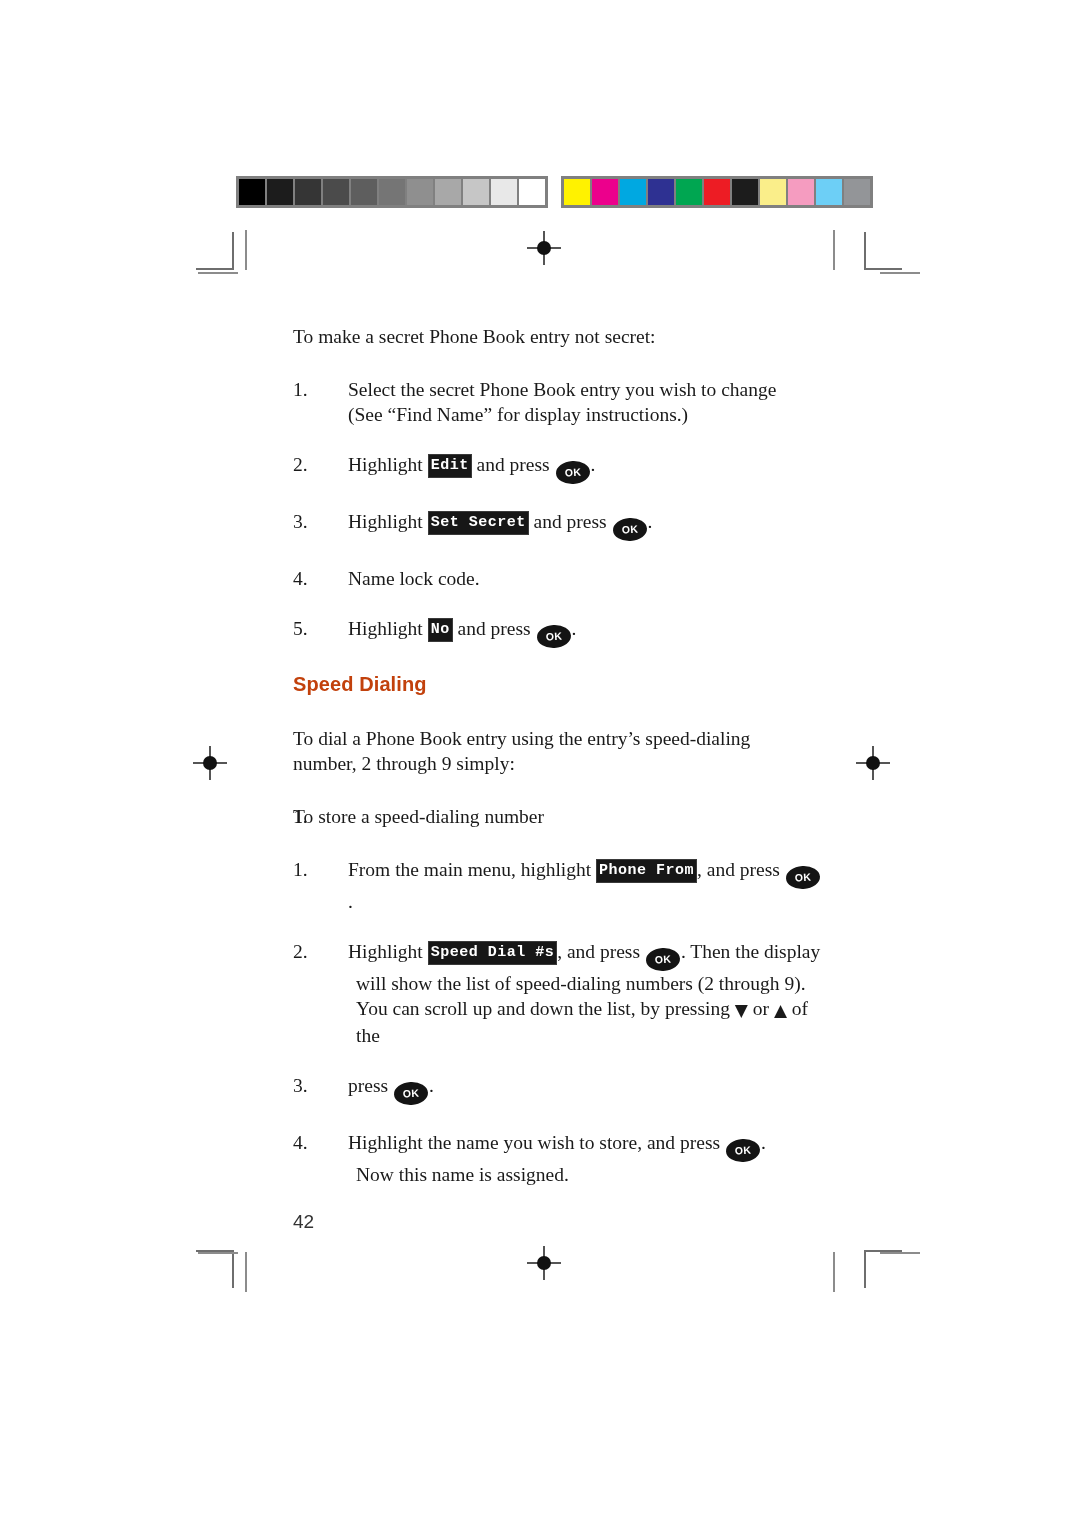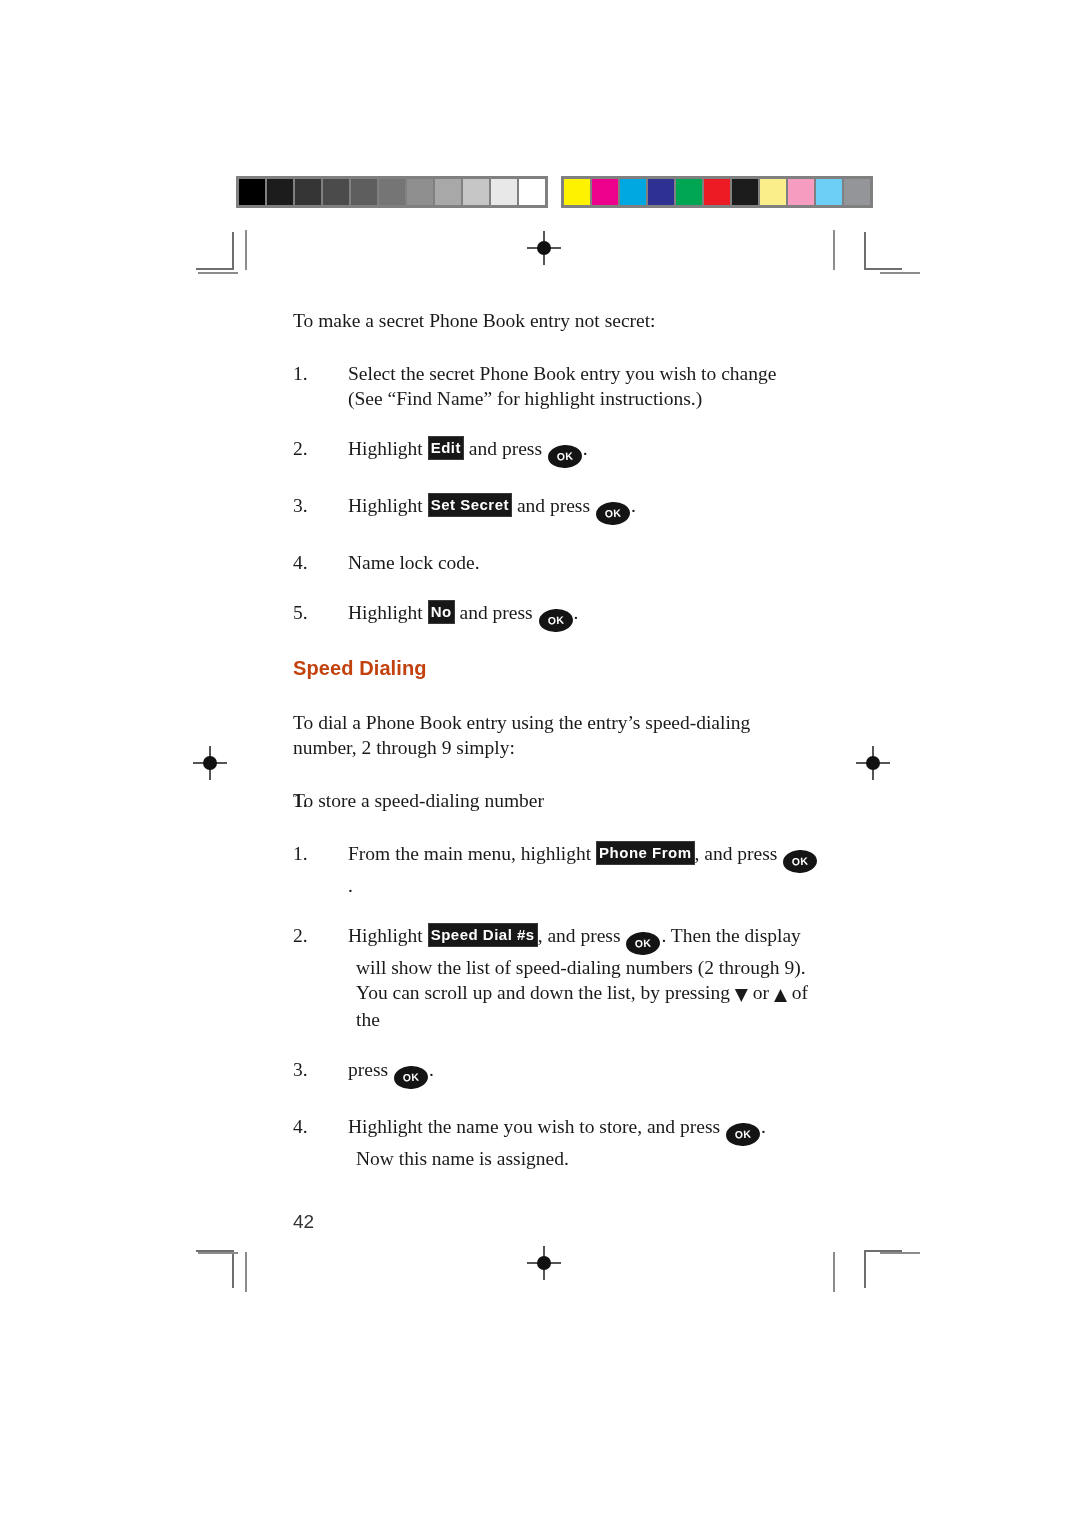--- a/index.html
+++ b/index.html
@@ -91,21 +91,21 @@
     left: 10px; top: 10px;
     width: 14px; height: 14px;
     background: #111;
     border-radius: 50%;
   }
 
   
   #content {
     position: absolute;
     left: 293px;
-    top: 308px;
+    top: 324px;
     width: 530px;
   }
 
   .para {
     font-size: 19.5px;
     line-height: 25px;
     margin: 0 0 28px 0;
   }
 
   .step {
@@ -133,21 +133,21 @@
     font-size: 20px;
     margin: 10px 0 30px 0;
     letter-spacing: 0.1px;
   }
 
   
   .lcd {
     display: inline-block;
     background: #171717;
     color: #ffffff;
-    font-family: Liberation Sans, sans-serif;
+    font-family: Liberation Mono, monospace;
     font-size: 15px;
     font-weight: bold;
     line-height: 19px;
     padding: 1px 2px 2px 2px;
     letter-spacing: 0.5px;
     vertical-align: 1px;
     white-space: pre;
     border: 1px solid #3a3a3a;
     position: relative;
     top: -1px;
@@ -266,21 +266,21 @@
     <div class="dot"></div>
 </div>
 
 <div id="content">
 
   <p class="para">To make a secret Phone Book entry not secret:</p>
 
   <div class="step">
     <span class="num">1.</span>
     <span class="cont">Select the secret Phone Book entry you wish to change</span>
-    <span class="cont">(See “Find Name” for highlight instructions.)</span>
+    <span class="cont">(See “Find Name” for display instructions.)</span>
   </div>
 
   <div class="step">
     <span class="num">2.</span>
     <span class="cont">
       <span class="flow">Highlight</span>
       <span class="lcd">Edit</span>
       <span class="flow">and press</span>
       <span class="okkey">OK</span><span class="flow">.</span>
     </span>

